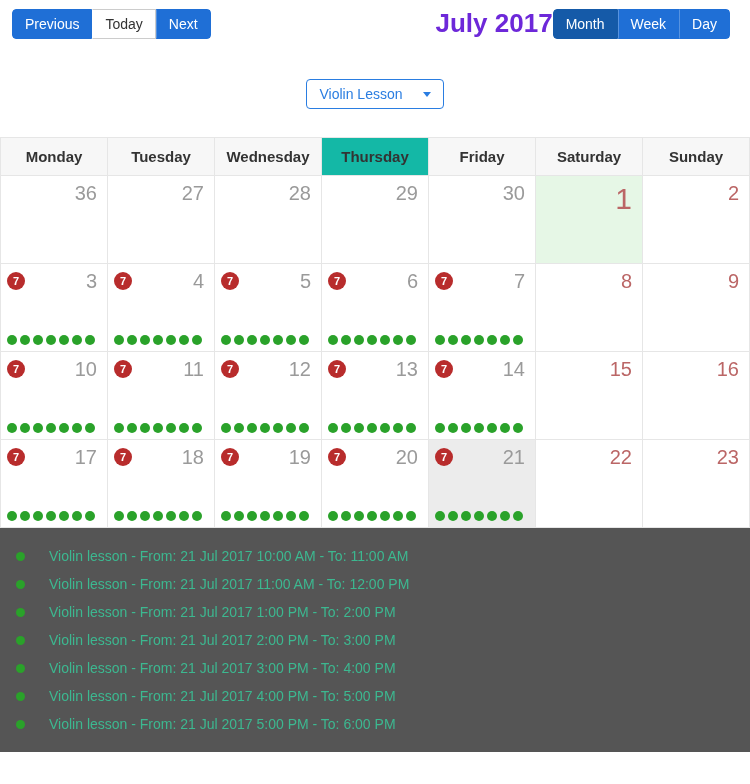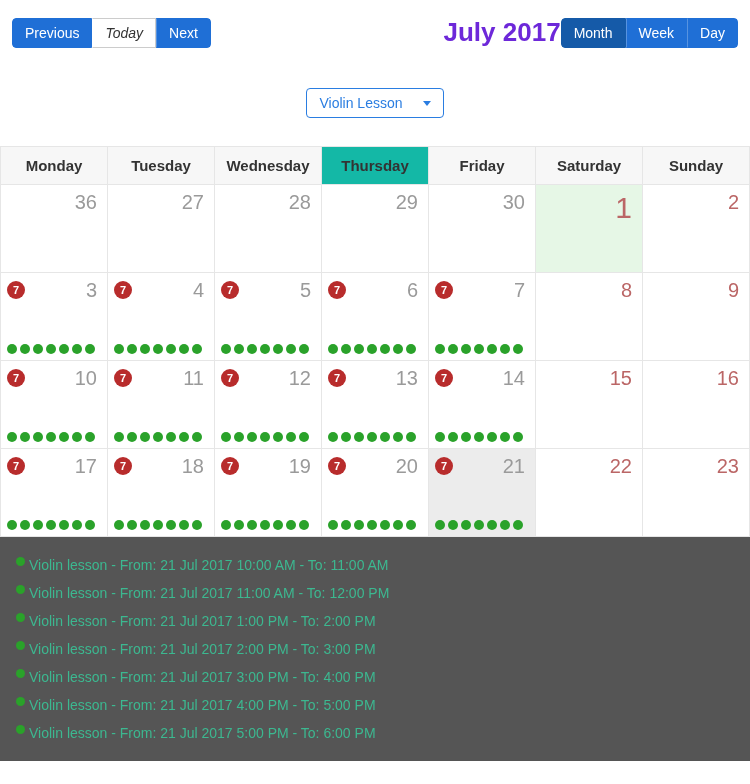--- a/index.html
+++ b/index.html
@@ -6,37 +6,35 @@
   body {
     font-family: "Helvetica Neue", Helvetica, Arial, sans-serif;
     background: #fff;
     color: #333;
     font-size: 14px;
     width: 750px;
   }
   .toolbar {
     display: flex;
     align-items: center;
-    padding: 8px 12px 4px 12px;
-    margin-top: 9px;
+    padding: 8px 20px 4px 12px;
   }
   .btn-group { display: inline-flex; border-radius: 4px; overflow: hidden; }
   .btn {
     background: #1f6fd6;
     color: #fff;
     border: 1px solid #1f6fd6;
     padding: 6px 12px;
     font-size: 14px;
     cursor: pointer;
   }
   .btn.white {
     background: #fff;
     color: #333;
     border: 1px solid #ccc;
-    font-style: italic;
   }
   .btn-group .btn + .btn { border-left-color: rgba(255,255,255,0.25); }
   .btn-group .btn:first-child { border-top-left-radius: 4px; border-bottom-left-radius: 4px; }
   .btn-group .btn:last-child { border-top-right-radius: 4px; border-bottom-right-radius: 4px; }
   .btn.active { background: #155aa8; border-color: #155aa8; }
   .title {
     flex: 1;
     text-align: right;
     font-size: 26px;
     font-weight: 700;
@@ -110,22 +108,22 @@
     width: 10px; height: 10px;
     border-radius: 50%;
     background: #2aa22a;
   }
   .events {
     background: #555;
     padding: 14px 16px;
   }
   .event-row {
     display: flex;
-    align-items: flex-start;
-    gap: 4px;
+    align-items: center;
+    gap: 24px;
     color: #3cb890;
     font-size: 14px;
     padding: 6px 0;
     cursor: pointer;
   }
   .event-row .edot {
     width: 9px; height: 9px; border-radius: 50%;
     background: #2aa22a;
     flex-shrink: 0;
   }

